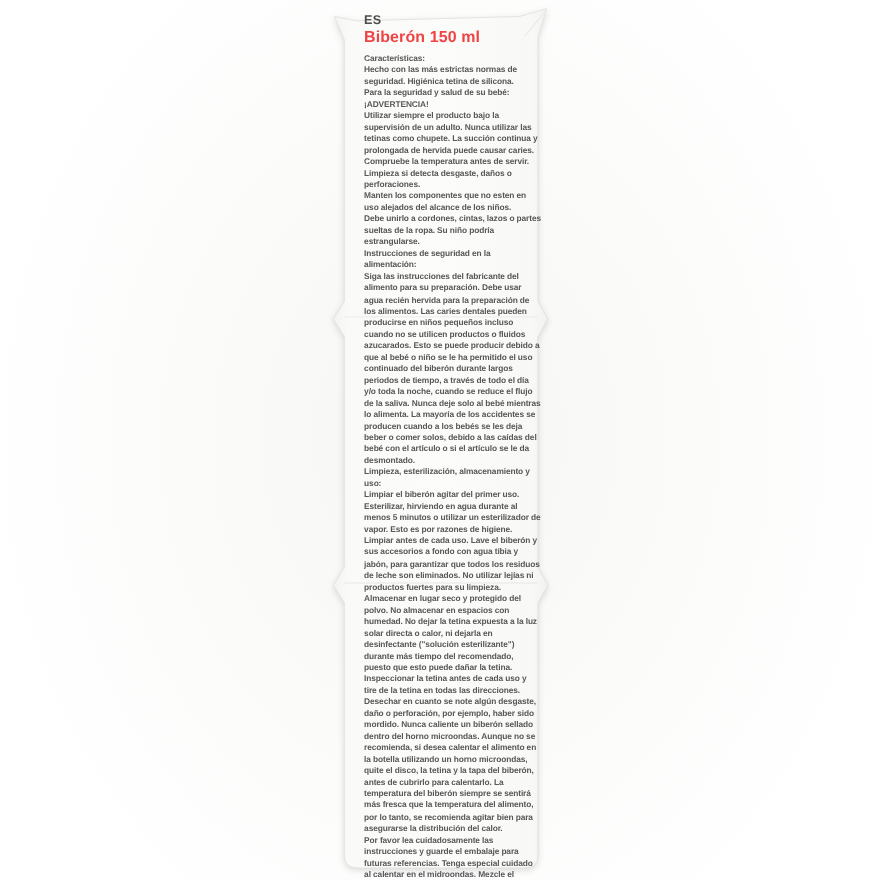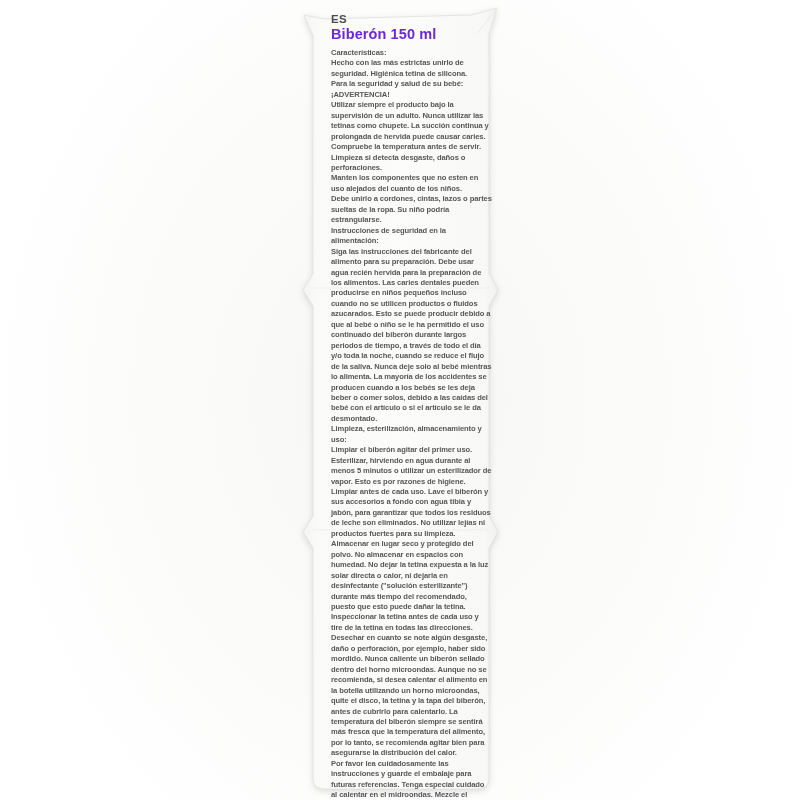--- a/index.html
+++ b/index.html
@@ -40,21 +40,21 @@
   .lang {
     font-size: 11.5px;
     line-height: 13px;
     letter-spacing: 0.3px;
     color: #4d4d4d;
   }
   .title {
     font-size: 14.5px;
     line-height: 16px;
     letter-spacing: 0.1px;
-    color: #6d28d9;
+    color: #ef4444;
     margin-bottom: 6px;
   }
   .para {
     font-size: 7.6px;
     line-height: 10.45px;
     letter-spacing: -0.1px;
     color: #585858;
   }
 </style>
 </head>
@@ -81,27 +81,27 @@
     <path d="M 13 284 L 189 284" stroke="#ededec" stroke-width="1.2" fill="none"></path>
     <path d="M 13 526 L 189 526" stroke="#ededec" stroke-width="1.2" fill="none"></path>
     <path d="M 196 6 L 177 29" stroke="#eae9e8" stroke-width="1" fill="none"></path>
   </svg>
 
   <div class="text-col">
     <div class="lang">ES</div>
     <div class="title">Biberón 150 ml</div>
 
     <div class="para">Características:</div>
-    <div class="para">Hecho con las más estrictas unirlo de seguridad. Higiénica tetina de silicona.</div>
+    <div class="para">Hecho con las más estrictas normas de seguridad. Higiénica tetina de silicona.</div>
     <div class="para">Para la seguridad y salud de su bebé:</div>
     <div class="para">¡ADVERTENCIA!</div>
     <div class="para">Utilizar siempre el producto bajo la supervisión de un adulto. Nunca utilizar las tetinas como chupete. La succión continua y prolongada de hervida puede causar caries.</div>
     <div class="para">Compruebe la temperatura antes de servir.</div>
     <div class="para">Limpieza si detecta desgaste, daños o perforaciones.</div>
-    <div class="para">Manten los componentes que no esten en uso alejados del cuanto de los niños.</div>
+    <div class="para">Manten los componentes que no esten en uso alejados del alcance de los niños.</div>
     <div class="para">Debe unirlo a cordones, cintas, lazos o partes sueltas de la ropa. Su niño podría estrangularse.</div>
     <div class="para">Instrucciones de seguridad en la alimentación:</div>
     <div class="para">Siga las instrucciones del fabricante del alimento para su preparación. Debe usar agua recién hervida para la preparación de los alimentos. Las caries dentales pueden producirse en niños pequeños incluso cuando no se utilicen productos o fluidos azucarados. Esto se puede producir debido a que al bebé o niño se le ha permitido el uso continuado del biberón durante largos periodos de tiempo, a través de todo el día y/o toda la noche, cuando se reduce el flujo de la saliva. Nunca deje solo al bebé mientras lo alimenta. La mayoría de los accidentes se producen cuando a los bebés se les deja beber o comer solos, debido a las caídas del bebé con el artículo o si el artículo se le da desmontado.</div>
     <div class="para">Limpieza, esterilización, almacenamiento y uso:</div>
     <div class="para">Limpiar el biberón agitar del primer uso.</div>
     <div class="para">Esterilizar, hirviendo en agua durante al menos 5 minutos o utilizar un esterilizador de vapor. Esto es por razones de higiene. Limpiar antes de cada uso. Lave el biberón y sus accesorios a fondo con agua tibia y jabón, para garantizar que todos los residuos de leche son eliminados. No utilizar lejías ni productos fuertes para su limpieza. Almacenar en lugar seco y protegido del polvo. No almacenar en espacios con humedad. No dejar la tetina expuesta a la luz solar directa o calor, ni dejarla en desinfectante ("solución esterilizante") durante más tiempo del recomendado, puesto que esto puede dañar la tetina. Inspeccionar la tetina antes de cada uso y tire de la tetina en todas las direcciones.</div>
     <div class="para">Desechar en cuanto se note algún desgaste, daño o perforación, por ejemplo, haber sido mordido. Nunca caliente un biberón sellado dentro del horno microondas. Aunque no se recomienda, si desea calentar el alimento en la botella utilizando un horno microondas, quite el disco, la tetina y la tapa del biberón, antes de cubrirlo para calentarlo. La temperatura del biberón siempre se sentirá más fresca que la temperatura del alimento, por lo tanto, se recomienda agitar bien para asegurarse la distribución del calor.</div>
     <div class="para">Por favor lea cuidadosamente las instrucciones y guarde el embalaje para futuras referencias. Tenga especial cuidado al calentar en el midroondas. Mezcle el alimento una vez caliente para asegurarse de la uniforme distribuccion del calor, y compruebe la temperatura antes de servir.</div>
     <div class="para">Cumple con la Normativa EN 23220.</div>
   </div>

